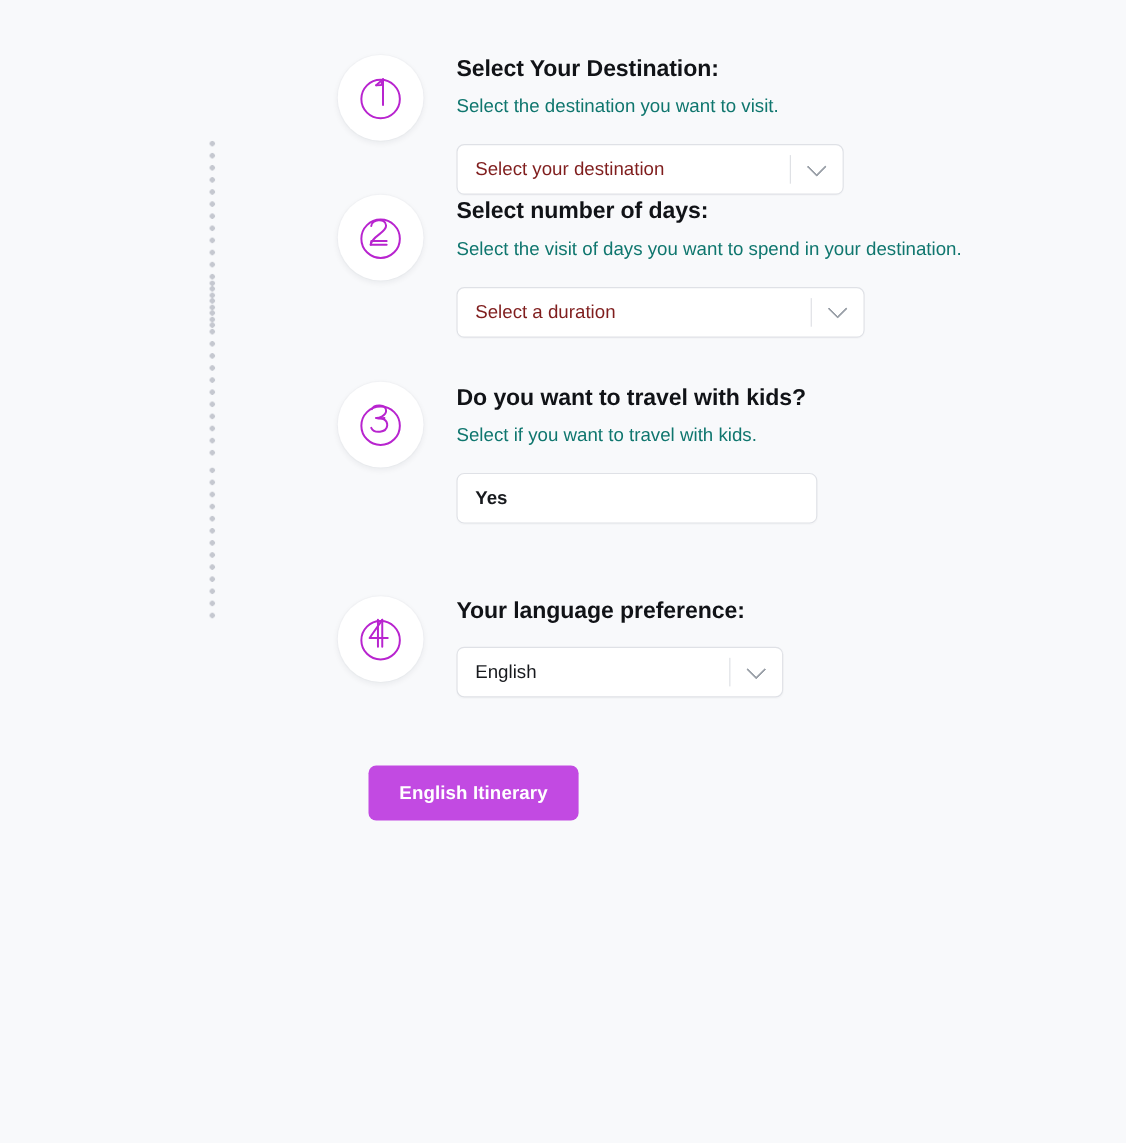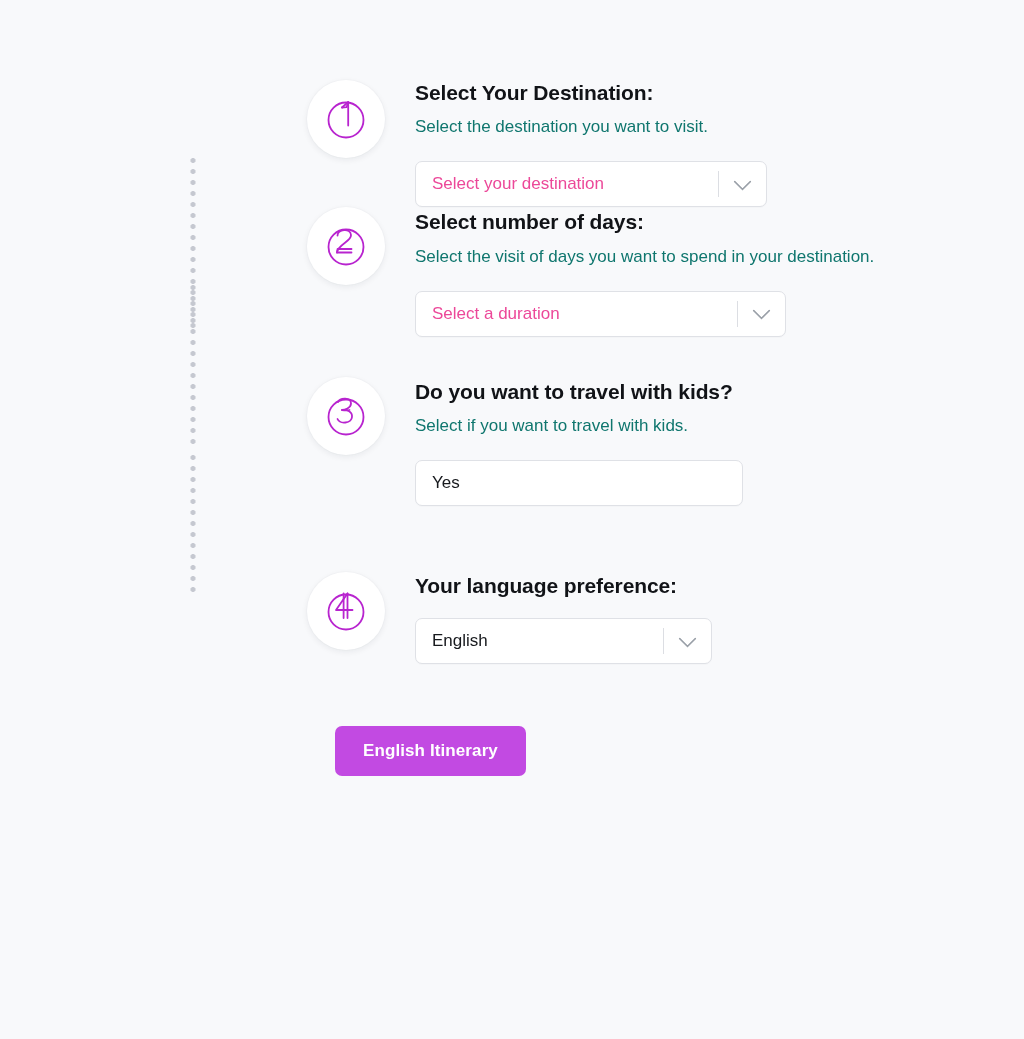--- a/index.html
+++ b/index.html
@@ -12,21 +12,21 @@
     width: 1024px;
     height: 1039px;
     background: #f8f9fb;
     font-family: "Liberation Sans", sans-serif;
     color: #111827;
     overflow: hidden;
   }
 
   #stepper {
     position: relative;
-    padding-top: 80px;
+    padding-top: 50px;
   }
 
   
   .step {
     position: relative;
     display: flex;
     align-items: flex-start;
   }
   .step-marker-col {
     position: relative;
@@ -98,21 +98,21 @@
   .field-value {
     flex: 1 1 auto;
     display: flex;
     align-items: center;
     padding: 0 16px;
     font-size: 17px;
     color: #17191d;
     white-space: nowrap;
     overflow: hidden;
   }
-  .field-value.placeholder { color: #ec4899; }
+  .field-value.placeholder { color: #7f1d1d; }
   .field-arrow {
     flex: 0 0 48px;
     display: flex;
     align-items: center;
     justify-content: center;
     position: relative;
   }
   .field-arrow::before {
     content: "";
     position: absolute;
@@ -127,21 +127,21 @@
     height: 13px;
     border-right: 2px solid #9aa0a8;
     border-bottom: 2px solid #9aa0a8;
     transform: rotate(45deg) translate(-2px,-2px);
     border-radius: 1px;
   }
 
   
   .f1 { width: 352px; }
   .f2 { width: 371px; }
-  .f3 { width: 328px; }
+  .f3 { width: 328px; font-weight: bold; }
   .f4 { width: 297px; }
 
   
   .s1 .step-content { padding-top: 0px; }
   .s2 { }
   .s2 .step-content { padding-top: 2px; }
   .s3 { margin-top: 40px; }
   .s3 .step-content { padding-top: 2px; }
   .s4 { margin-top: 66px; }
   .s4 .step-content { padding-top: 1px; }

